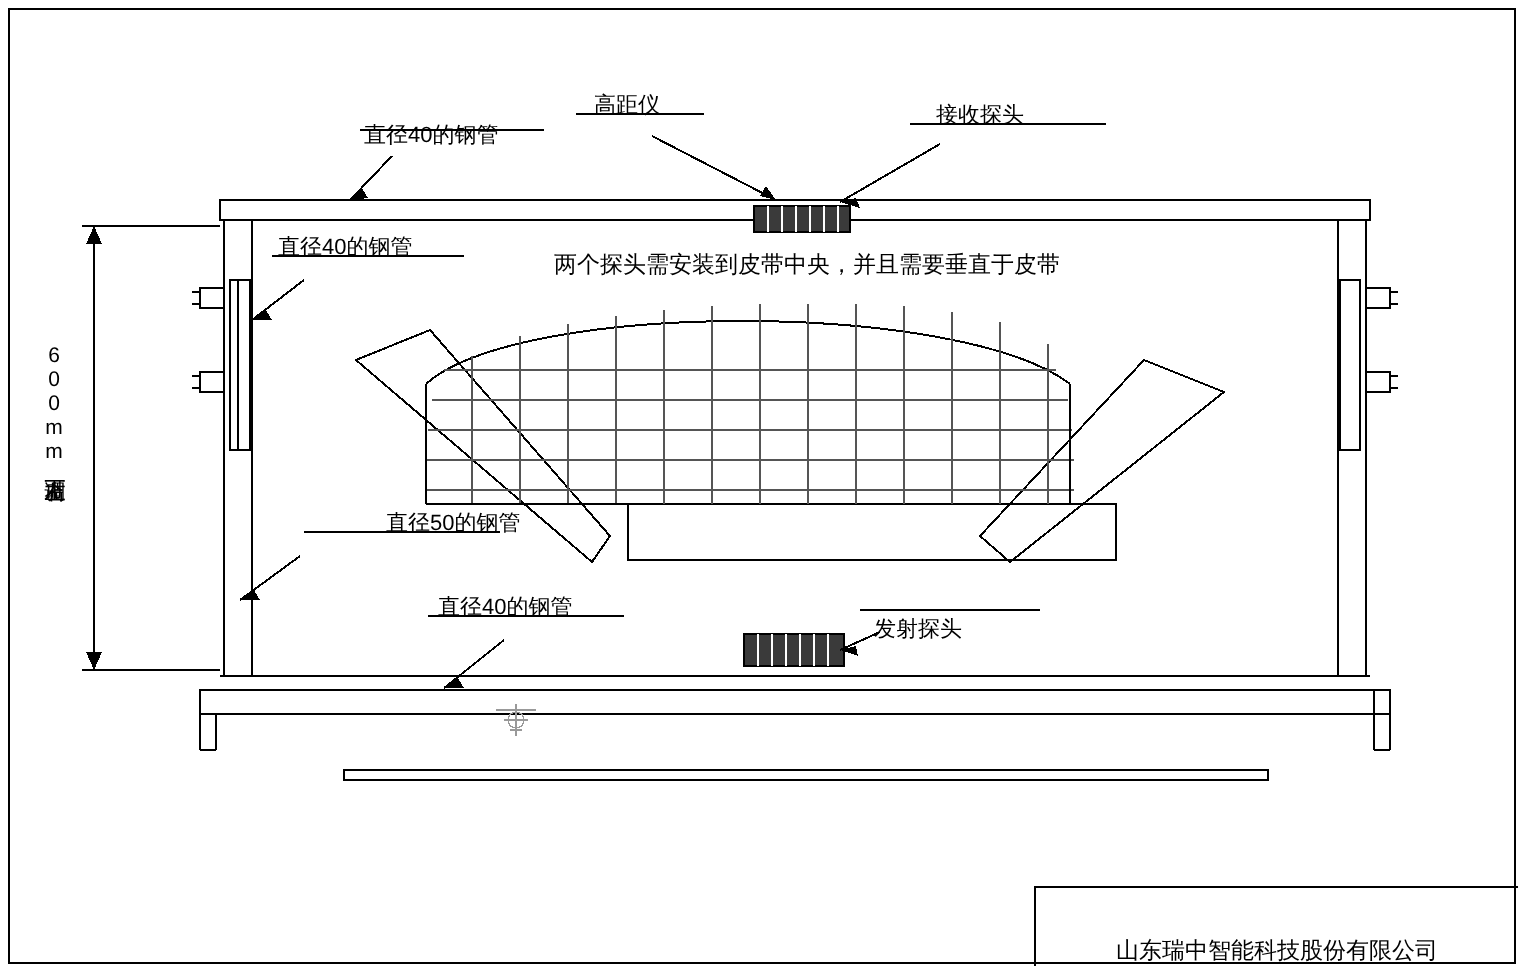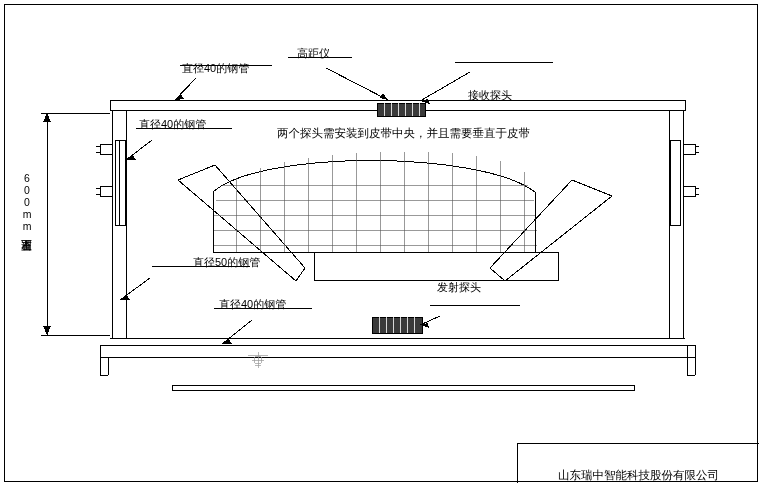--- a/index.html
+++ b/index.html
@@ -215,31 +215,31 @@
       <path d="M420 325 L428 323 L429 328 Z" fill="#000" stroke="none"></path>
       <line x1="430" y1="305" x2="520" y2="305"></line>
 
     </g>
   </svg>
 
   <div class="lbl" style="left:182px; top:62px;">直径40的钢管</div>
 
   <div class="lbl" style="left:297px; top:47px;font-family:Liberation Serif, serif;">高距仪</div>
 
-  <div class="lbl" style="left:468px; top:52px;margin-top:37px;">接收探头</div>
+  <div class="lbl" style="left:468px; top:52px;">接收探头</div>
 
   <div class="lbl" style="left:139px; top:118px;">直径40的钢管</div>
 
   <div class="lbl big" style="left:277px; top:127px;">两个探头需安装到皮带中央，并且需要垂直于皮带</div>
 
   <div class="lbl" style="left:156px; top:256px;margin-left:37px;">直径50的钢管</div>
 
   <div class="lbl" style="left:219px; top:298px;">直径40的钢管</div>
 
-  <div class="lbl" style="left:437px; top:281px;">发射探头</div>
+  <div class="lbl" style="left:437px; top:309px;">发射探头</div>
 
   <div class="vert" style="left:20px; top:172px;">600mm左右上下可调</div>
 
   <div class="titleblock">
     <span>山东瑞中智能科技股份有限公司</span>
   </div>
 
 </div>
 
 </body></html>

